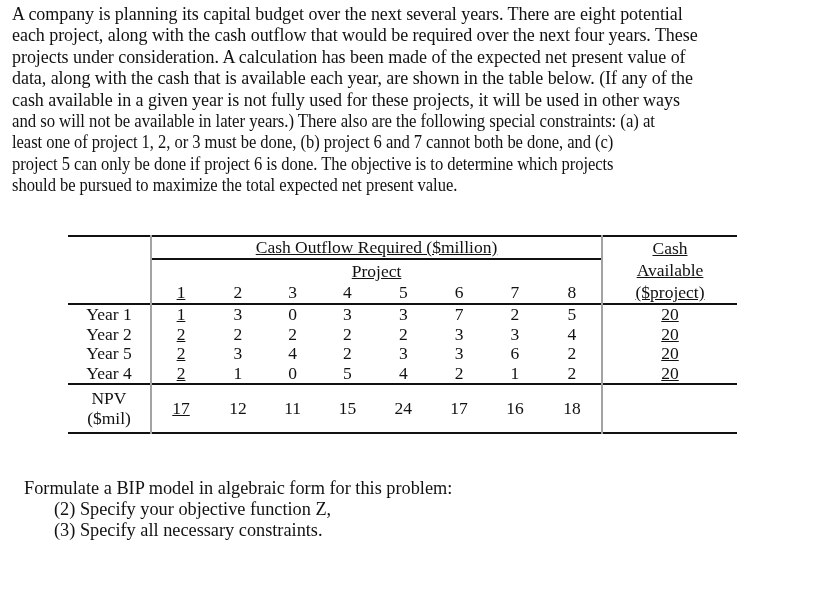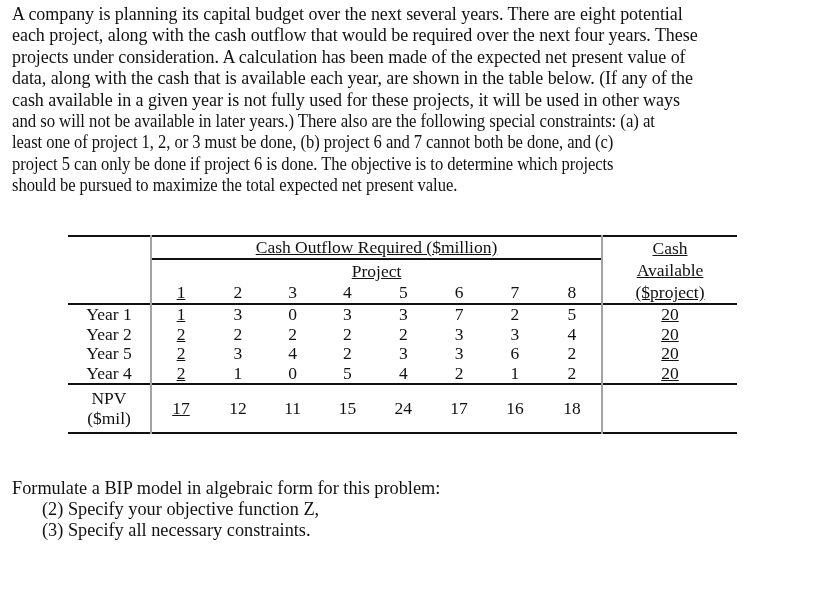--- a/index.html
+++ b/index.html
@@ -25,21 +25,21 @@
   }
   .vl { border-left: 2px solid #a3a3a3; text-decoration: underline; }
   .rule-top { border-top: 2px solid #111; }
   .rule-thick { border-top: 2.5px solid #111; }
   .lbl { width: 82px; font-family: Liberation Serif, serif; }
   .cash { width: 134px; margin-left: 20px; }
   .hdr1 td { height: 21px; }
   .npv td { height: 47px; line-height: 20px; }
 
   .formulate {
-    position: absolute; left: 12px; top: 478px;
+    position: absolute; left: 24px; top: 478px;
     font-size: 18.3px; line-height: 21px;
   }
   .formulate .item { padding-left: 30px; display: block; }
 </style>
 </head>
 <body>
 
 <div class="para">
   <span class="ln">A company is planning its capital budget over the next several years. There are eight potential</span>
   <span class="ln">each project, along with the cash outflow that would be required over the next four years. These</span>

